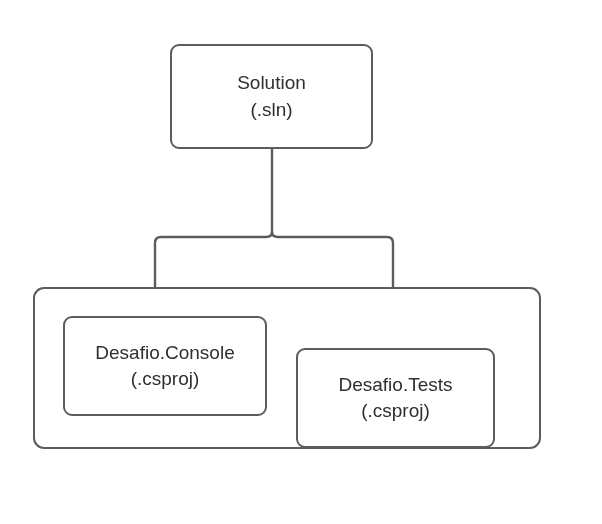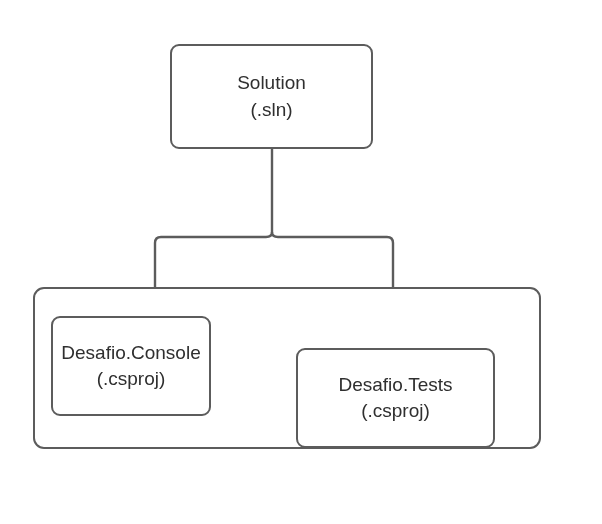--- a/index.html
+++ b/index.html
@@ -53,23 +53,23 @@
     border-radius: 11px;
     z-index: 1;
   }
   #node-solution {
     left: 170px;
     top: 44px;
     width: 203px;
     height: 105px;
   }
   #node-console {
-    left: 51px;
+    left: 63px;
     top: 316px;
-    width: 160px;
+    width: 204px;
     height: 100px;
   }
   #node-tests {
     left: 296px;
     top: 316px;
     width: 199px;
     height: 100px;
     margin-top: 32px;
   }
   #group-container {

